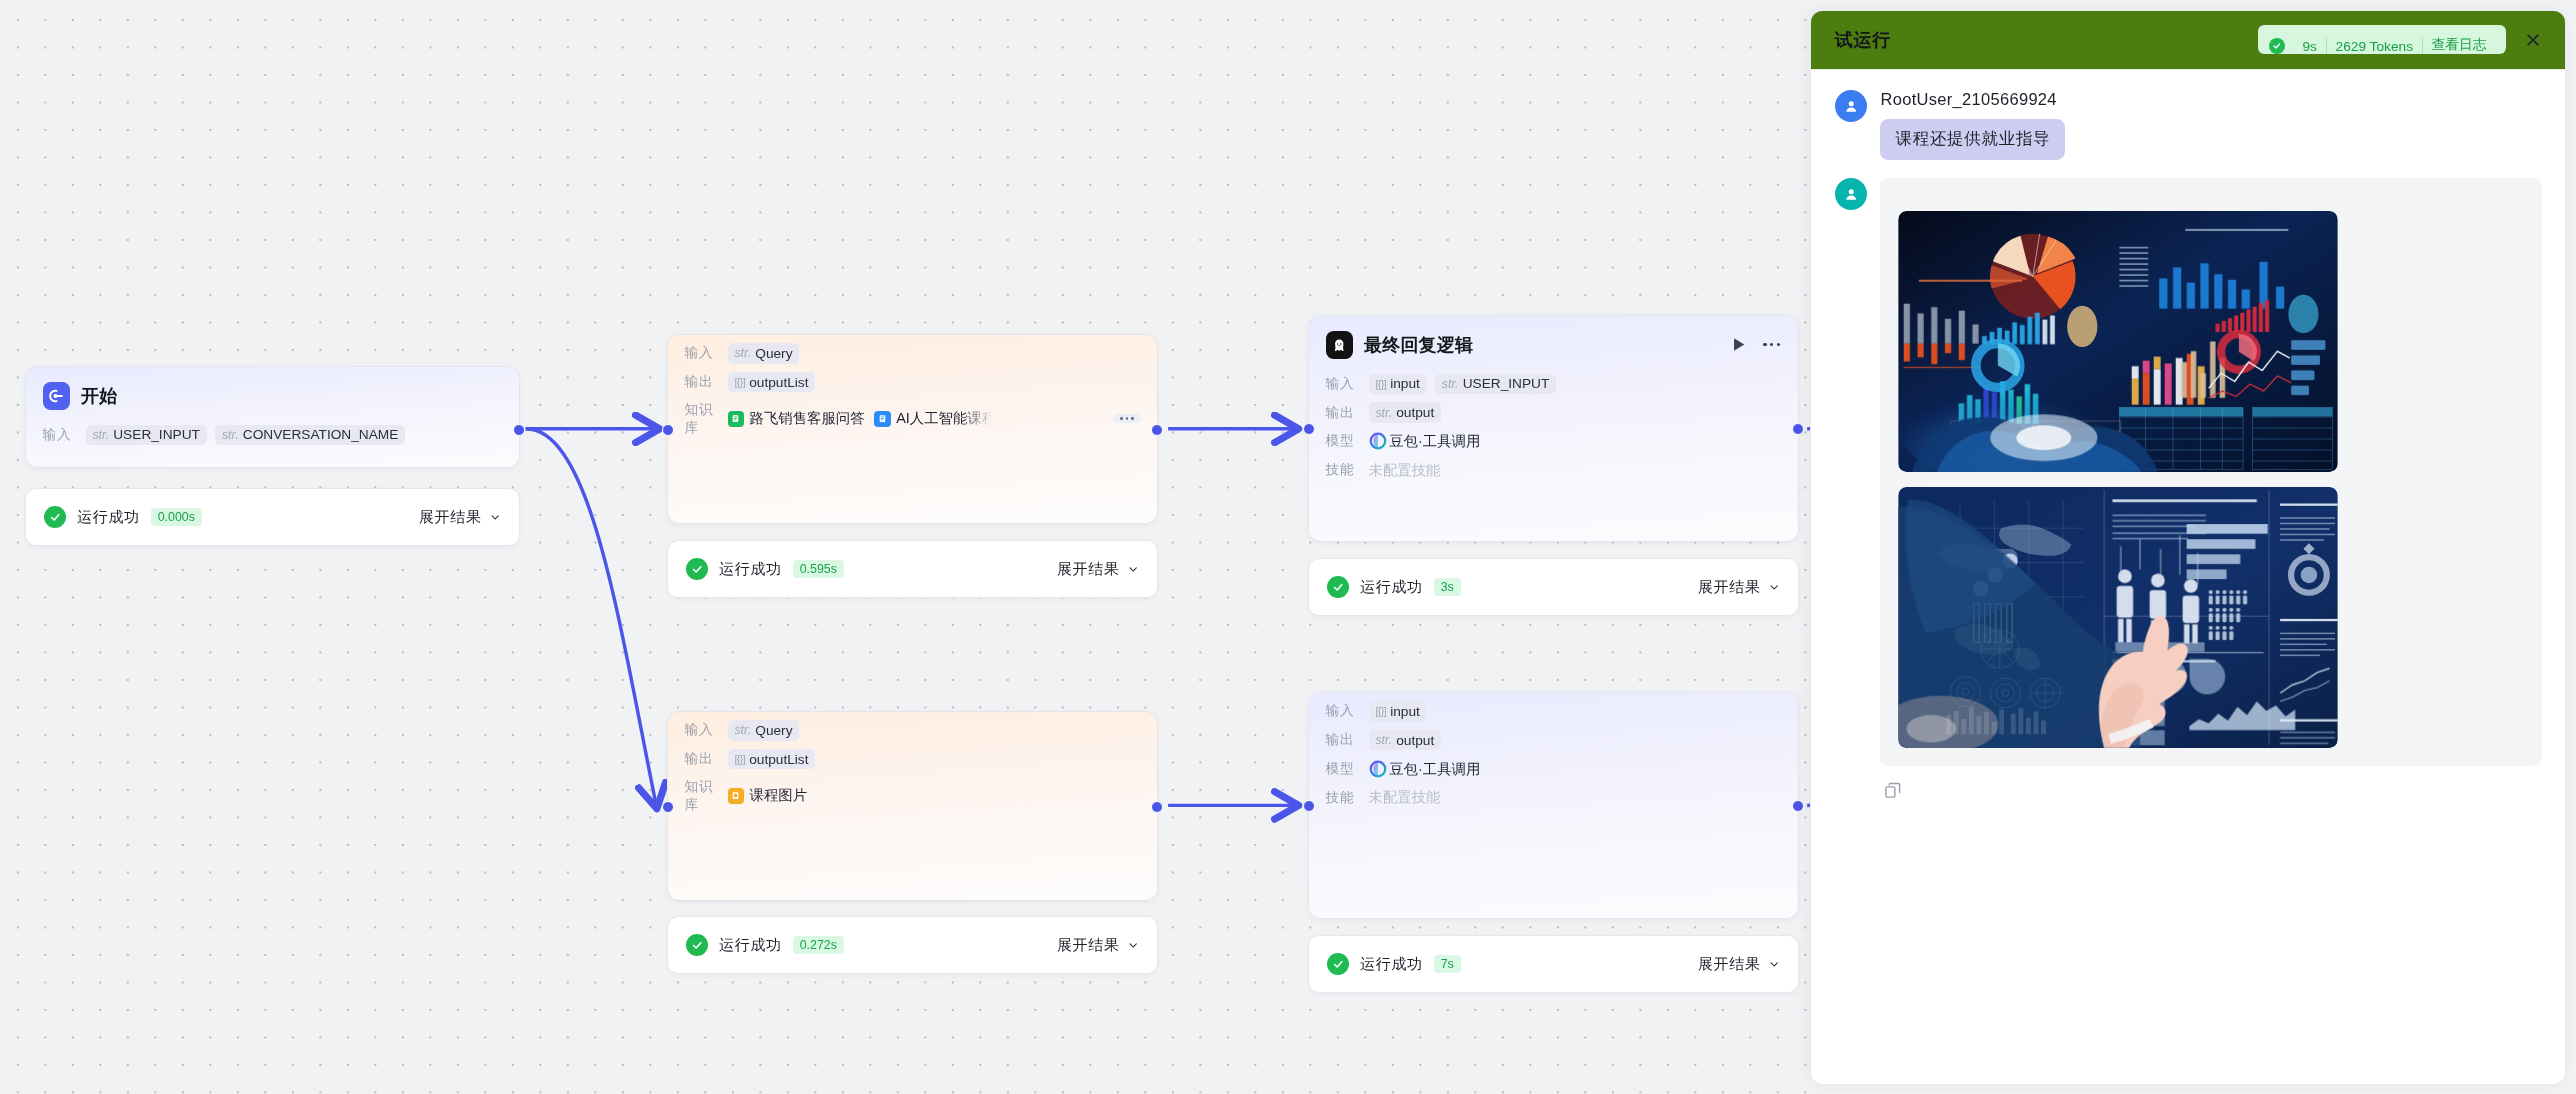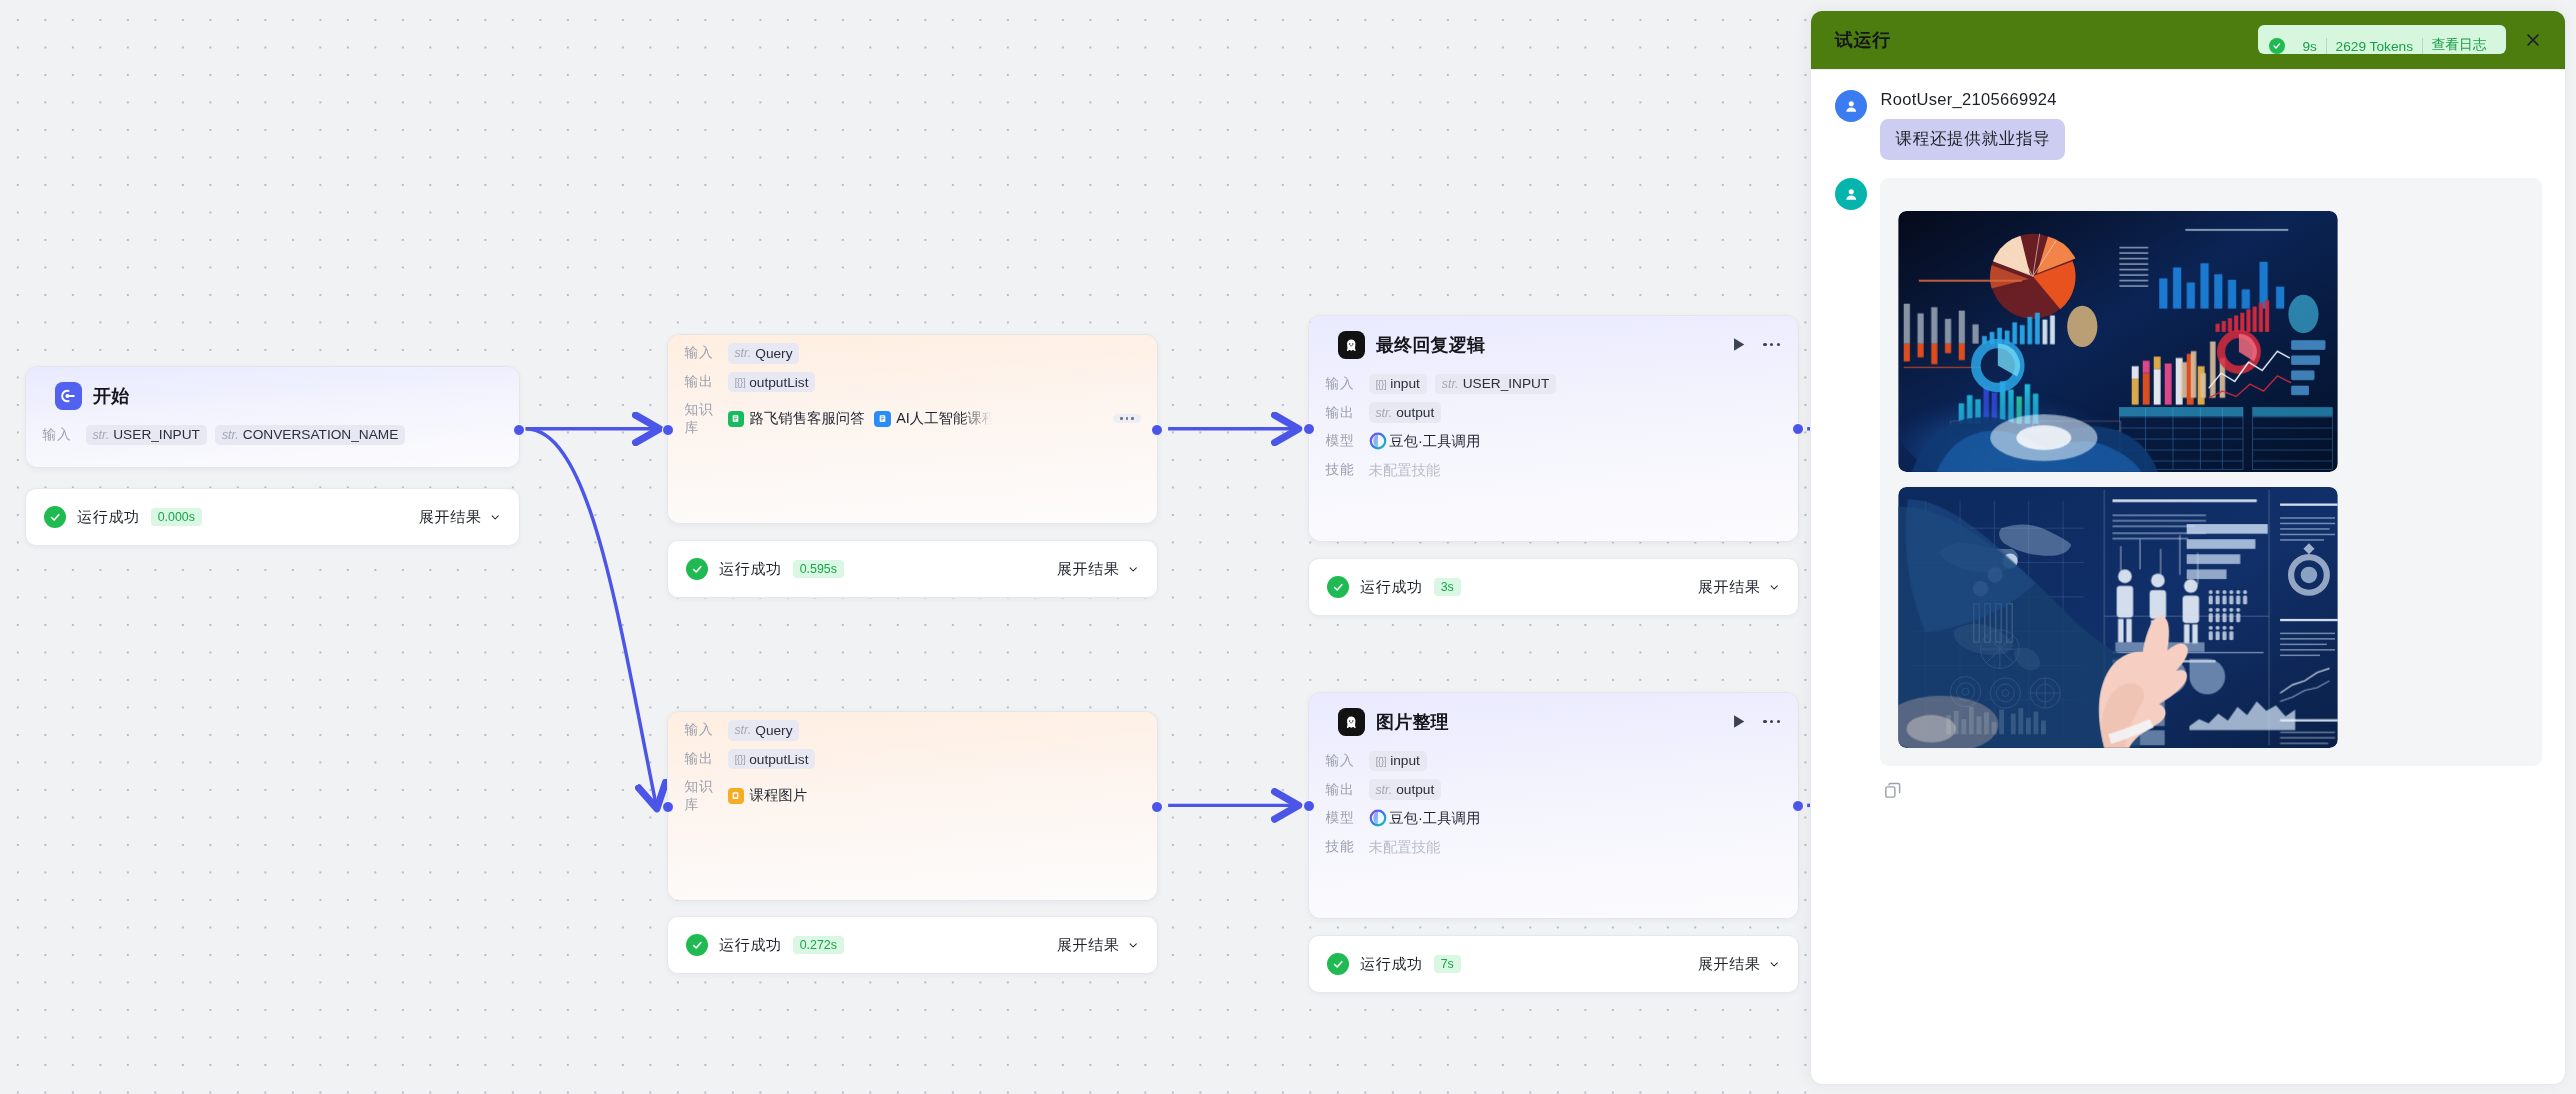--- a/index.html
+++ b/index.html
@@ -30,21 +30,21 @@
     border-radius: 12.4px;
     border: 0.7px solid #e3e5ea;
     box-shadow: 0 1.4px 6.9px rgba(24,30,50,.045);
     overflow: visible;
   }
   .node-inner { border-radius: 11.7px; overflow: hidden; }
   .node.start  .node-inner { background: linear-gradient(176deg,#e9eaff 0%, #f2f3fd 42%, #fcfcfe 100%); }
   .node.kb     .node-inner { background: linear-gradient(176deg,#ffeee0 0%, #fdf4ee 40%, #fdfcfc 100%); }
   .node.llm    .node-inner { background: linear-gradient(176deg,#e9eaff 0%, #f3f3fd 42%, #fcfcfe 100%); }
 
-  .node-head { display:flex; align-items:center; padding: 15px 16.5px 6.9px 16.5px; margin-left: 12px; }
+  .node-head { display:flex; align-items:center; padding: 15px 16.5px 6.9px 16.5px; }
   .node-icon {
     width: 27.5px; height: 27.5px; border-radius: 7.6px; flex: none;
     display: flex; align-items: center; justify-content: center;
     margin-right: 11px;
   }
   .node-icon.ic-start { background: #5162f0; }
   .node-icon.ic-kb    { background: #f8791f; }
   .node-icon.ic-llm   { background: #121212; }
   .node-title { font-size: 18px; font-weight: 700; color: #14161c; letter-spacing: 0.2px; }
   .head-actions { margin-left: auto; display: flex; align-items: center; gap: 15px; }
@@ -423,43 +423,20 @@
       <span class="expand">
         <span>展开结果</span>
         <svg width="12.4" height="12.4" viewBox="0 0 24 24" fill="none">
             <path d="M6 9.5 L12 15.5 L18 9.5" stroke="#1d2129" stroke-width="2" stroke-linecap="round" stroke-linejoin="round"></path>
           </svg>
       </span>
     </div>
 
     <div class="node llm" style="left:1308px; top:692px; width:491px; height:227px;">
       <div class="node-inner" style="height:100%;">
-        <div class="node-head">
-          <span class="node-icon ic-llm">
-            <svg width="16.5" height="16.5" viewBox="0 0 24 24" fill="none">
-              <path d="M12 3.6c-3.6 0-6.1 2.6-6.1 6.1 0 2.3.6 4 .6 6.2 0 1.6-.9 2.6-.9 3.5 0 .7.6 1.1 1.4.8 1.1-.4 1.6-1.3 2.4-1.3.7 0 1.1 1 2.6 1s1.9-1 2.6-1c.8 0 1.3.9 2.4 1.3.8.3 1.4-.1 1.4-.8 0-.9-.9-1.9-.9-3.5 0-2.2.6-3.9.6-6.2 0-3.5-2.5-6.1-6.1-6.1Z" fill="#fff"></path>
-              <circle cx="9.7" cy="10.1" r="1.05" fill="#121212"></circle>
-              <circle cx="14.3" cy="10.1" r="1.05" fill="#121212"></circle>
-              <path d="M10.5 12.6c.4.5 2.6.5 3 0" stroke="#121212" stroke-width="1" stroke-linecap="round"></path>
-            </svg>
-          </span>
-          <span class="node-title">图片整理</span>
-          <span class="head-actions">
-            <span class="play-btn">
-              <svg width="13.7" height="15" viewBox="0 0 20 22">
-                  <path d="M3 2 L18 11 L3 20 Z" fill="#3c4254"></path>
-                </svg>
-            </span>
-            <span class="dots-btn">
-                <i></i>
-                <i></i>
-                <i></i>
-              </span>
-          </span>
-        </div>
         <div class="node-body" style="padding-top:0;">
           <div class="row">
             <span class="row-label">输入</span>
             <span class="chip">
               <span class="tp obj">[{}]</span>
               <span>input</span>
             </span>
           </div>
           <div class="row">
             <span class="row-label">输出</span>

